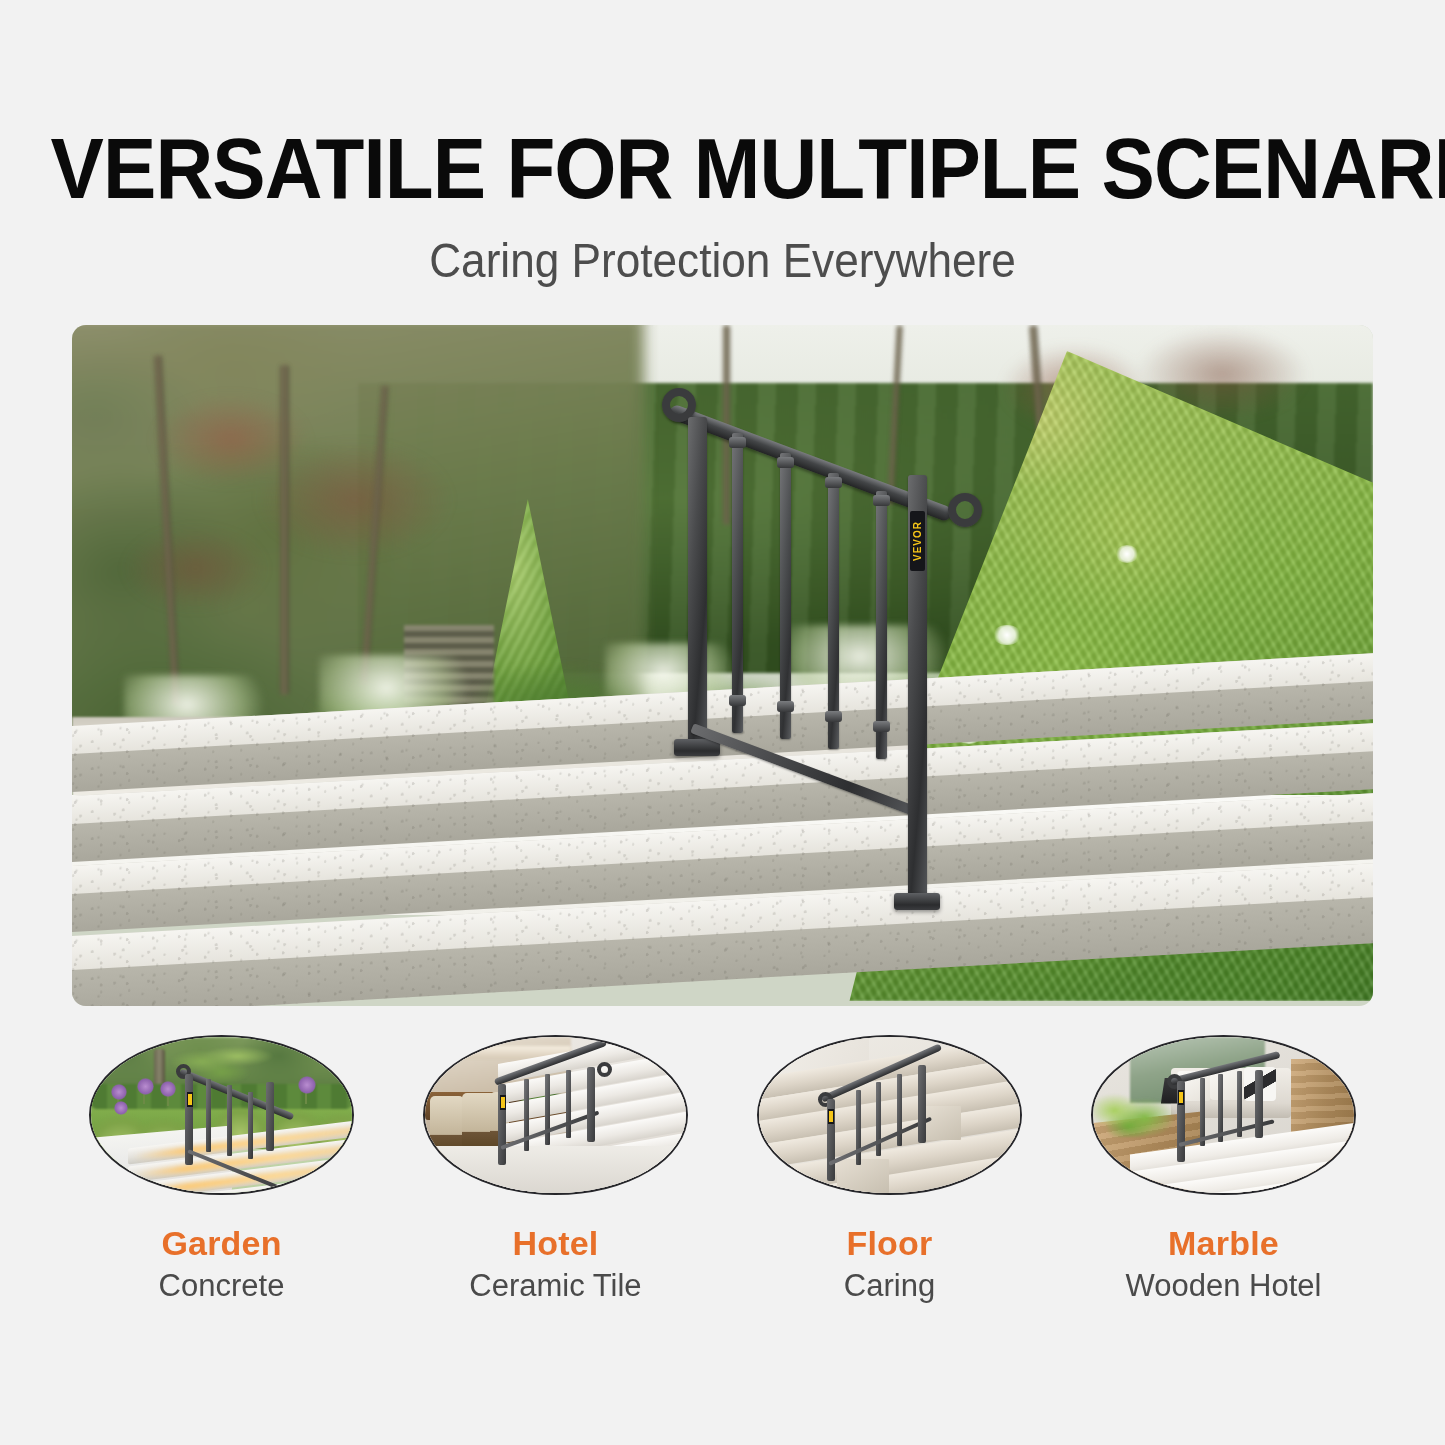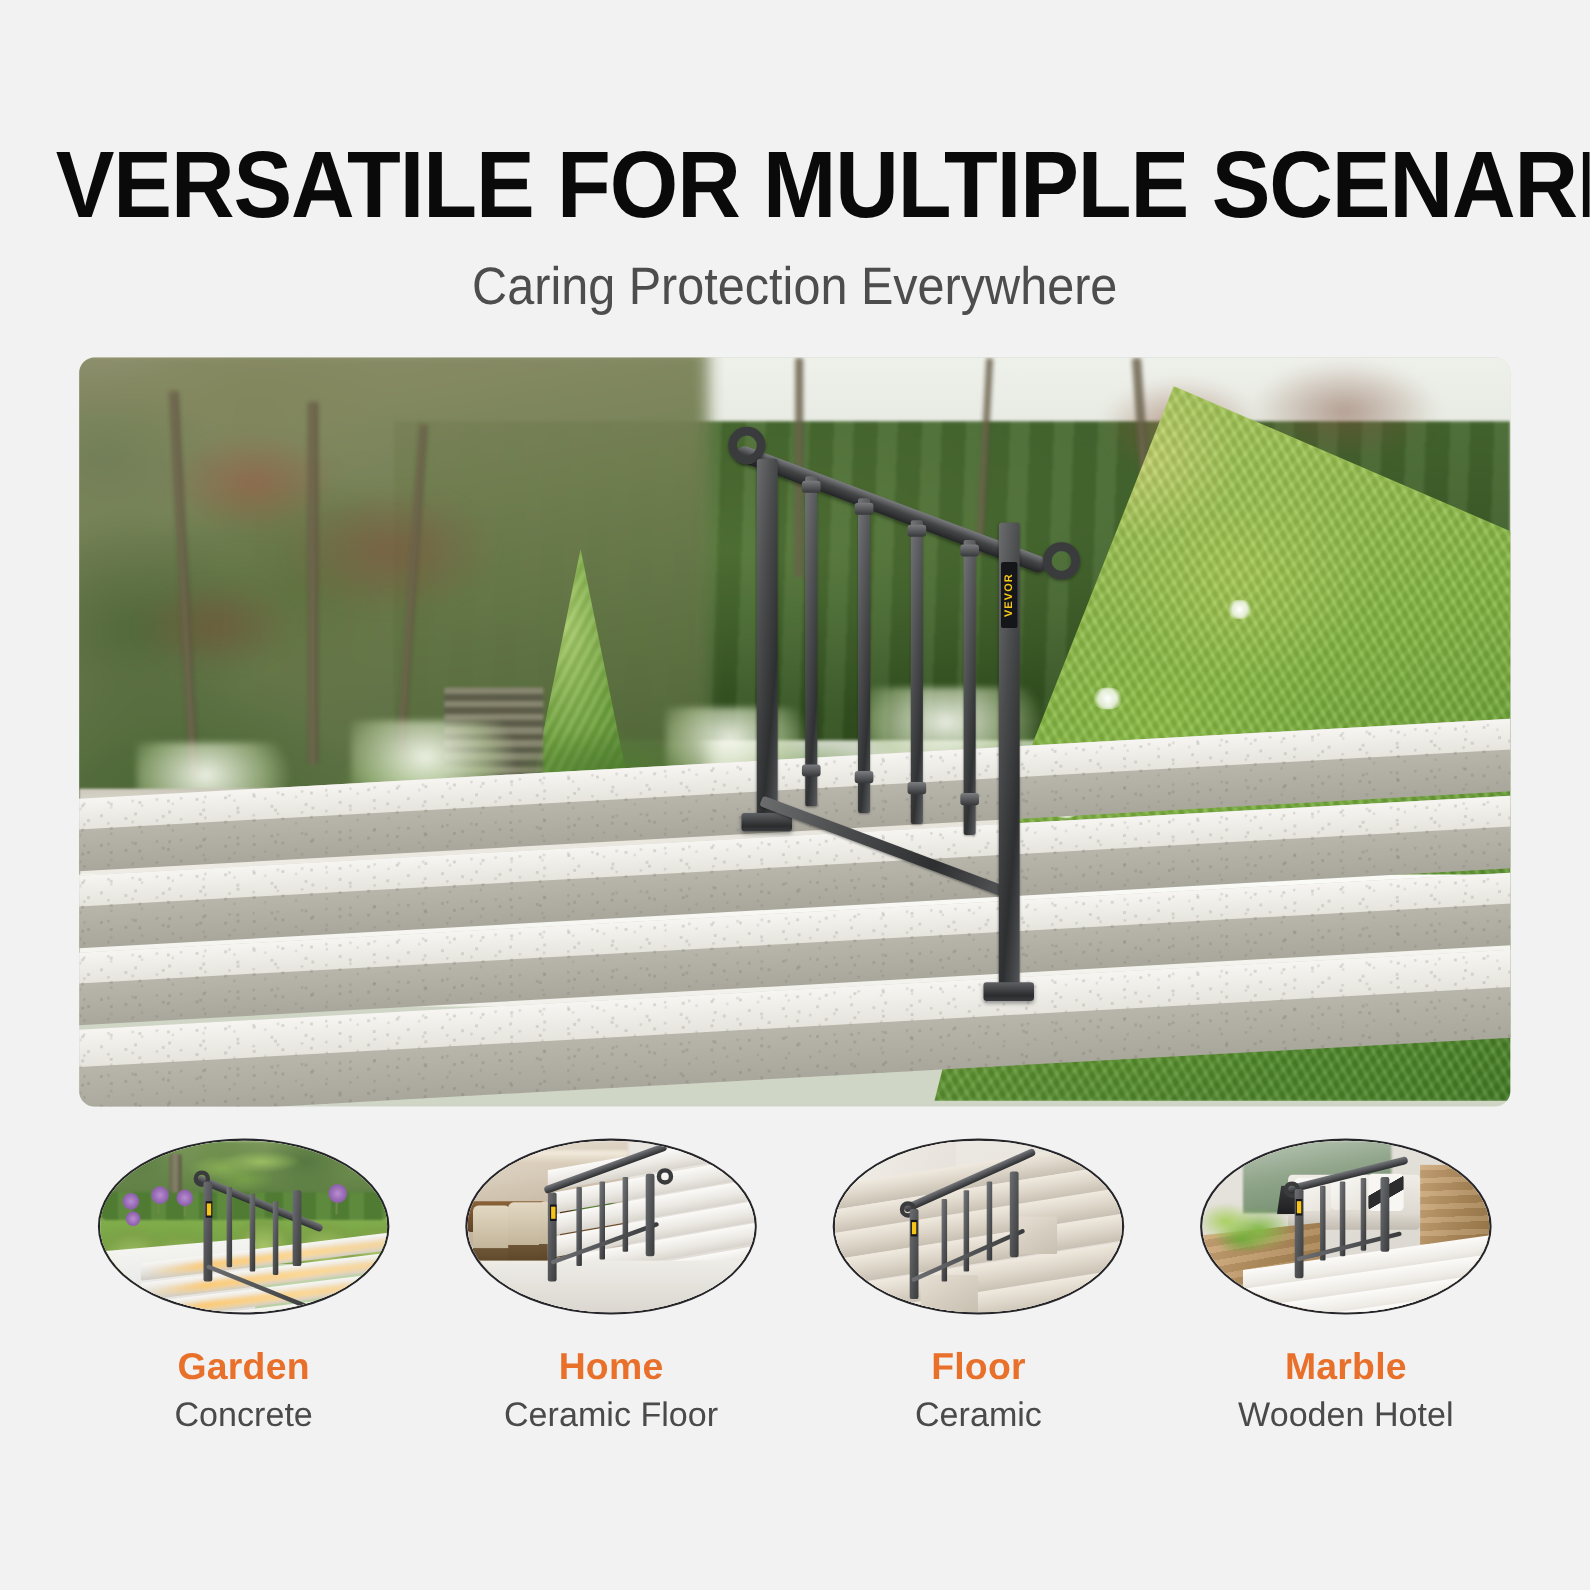--- a/index.html
+++ b/index.html
@@ -631,22 +631,22 @@
       <div class="tr tr-post" style="left:28%;top:30%;height:52%;"></div>
       <div class="tr-foot" style="left:25.5%;top:81%;width:24px;"></div>
       <div class="tr tr-bal" style="left:38%;top:27%;height:46%;"></div>
       <div class="tr tr-bal" style="left:46%;top:24%;height:45%;"></div>
       <div class="tr tr-bal" style="left:54%;top:21%;height:44%;"></div>
       <div class="tr" style="left:29%;top:70%;width:104px;height:4px;transform:rotate(-20deg);transform-origin:left center;"></div>
       <div class="tr tr-post" style="left:62%;top:19%;height:48%;"></div>
       <div class="tr-foot" style="left:59.5%;top:66%;width:24px;"></div>
       <div class="tr-badge" style="left:28.6%;top:37%;"></div>
     </div>
-    <div class="cap-title">Home</div>
-    <div class="cap-sub">Ceramic Floor</div>
+    <div class="cap-title">Hotel</div>
+    <div class="cap-sub">Ceramic Tile</div>
   </div>
 
   <div class="thumb-cell">
     <div class="thumb-circle">
       <div class="t-bg"></div>
       <div class="t-wall"></div>
       <div class="t-sconce-glow"></div>
       <div class="t-sconce"></div>
 
       <div class="t-step" style="left:-4%;top:12%;height:22px;"></div>
@@ -665,21 +665,21 @@
       <div class="tr-foot" style="left:23.5%;top:91%;width:24px;"></div>
       <div class="tr tr-bal" style="left:37%;top:34%;height:48%;"></div>
       <div class="tr tr-bal" style="left:45%;top:29%;height:47%;"></div>
       <div class="tr tr-bal" style="left:53%;top:24%;height:46%;"></div>
       <div class="tr" style="left:27%;top:80%;width:112px;height:4px;transform:rotate(-24deg);transform-origin:left center;"></div>
       <div class="tr tr-post" style="left:61%;top:18%;height:50%;"></div>
       <div class="tr-foot" style="left:58.5%;top:67%;width:24px;"></div>
       <div class="tr-badge" style="left:26.6%;top:46%;"></div>
     </div>
     <div class="cap-title">Floor</div>
-    <div class="cap-sub">Ceramic</div>
+    <div class="cap-sub">Caring</div>
   </div>
 
   <div class="thumb-cell">
     <div class="thumb-circle">
       <div class="p-bg"></div>
       <div class="p-glass"></div>
       <div class="p-wood-right"></div>
       <div class="p-sofa"></div>
       <div class="p-cushion" style="left:32%;top:22%;width:34px;height:30px;"></div>
       <div class="p-cushion" style="left:45%;top:20%;width:34px;height:32px;"></div>

